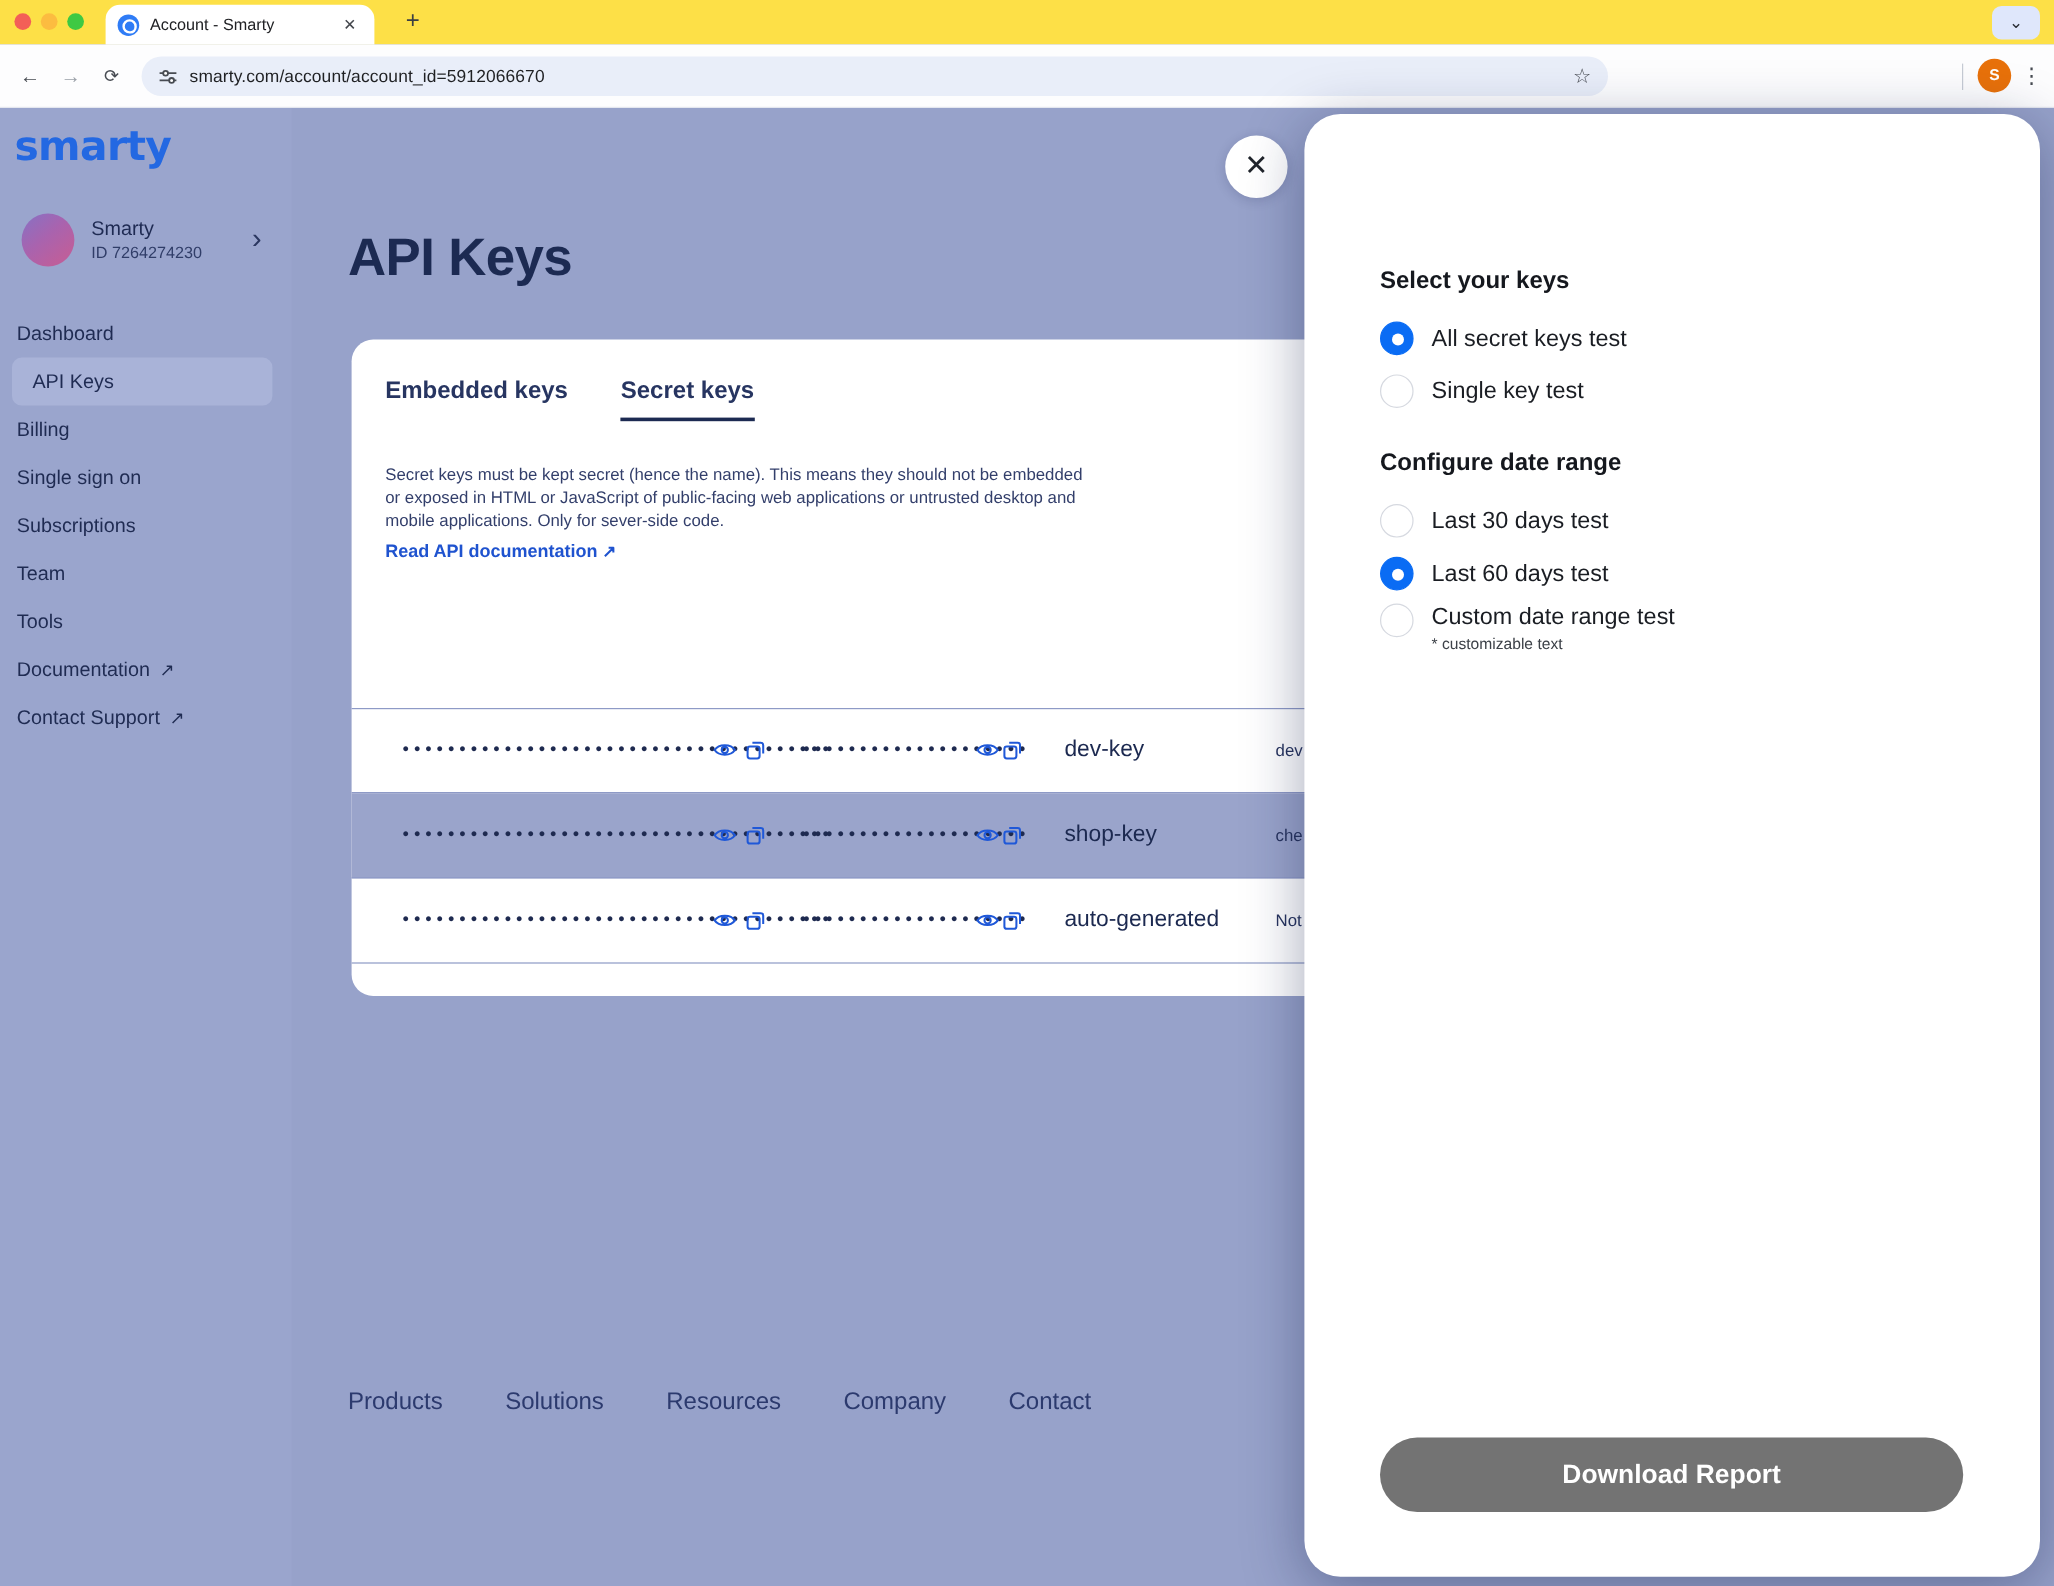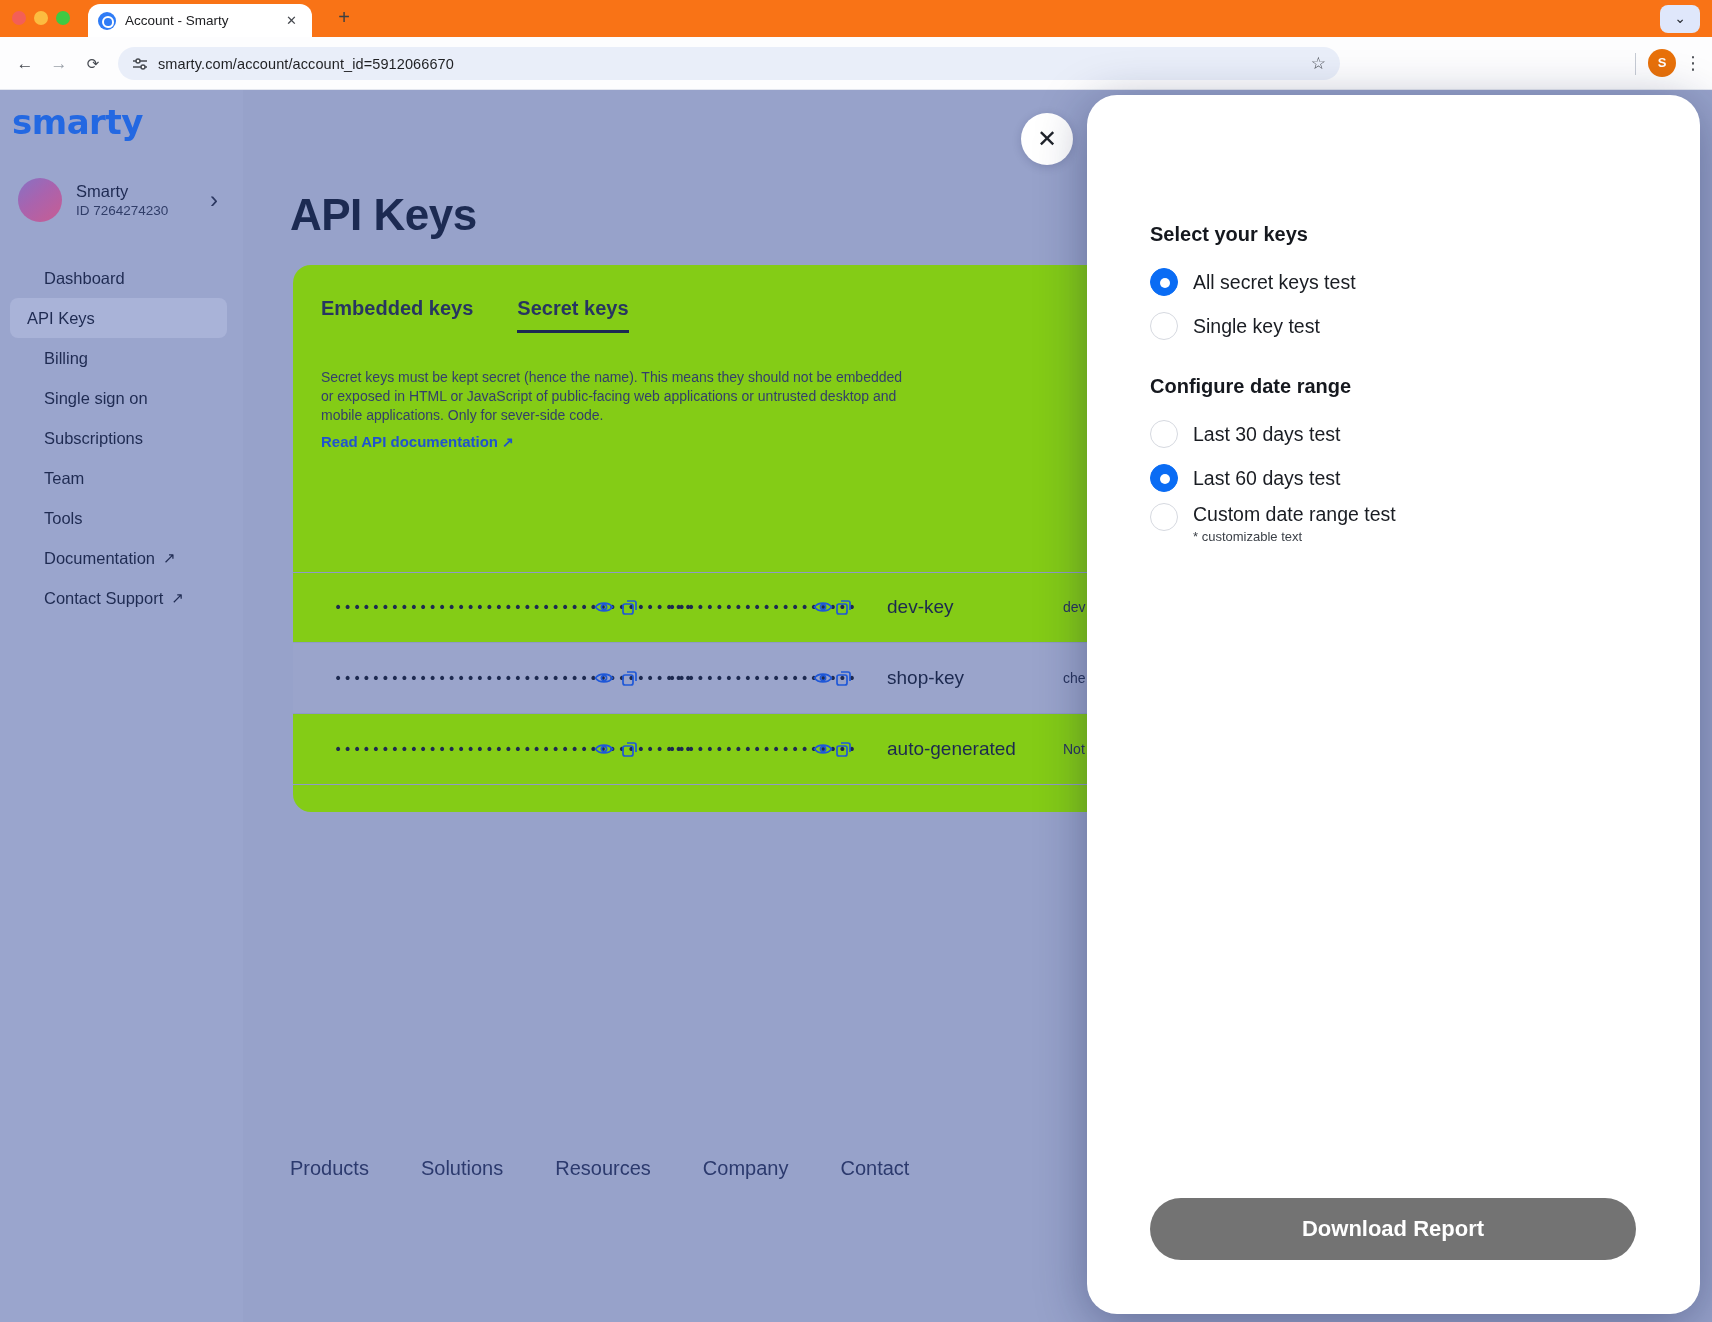--- a/index.html
+++ b/index.html
@@ -1,20 +1,20 @@
 <!DOCTYPE html>
 <html><head>
 <meta charset="utf-8">
 <style>
   * { margin:0; padding:0; box-sizing:border-box; }
   html,body { width:1712px; height:1322px; overflow:hidden; }
   body { font-family:"Liberation Sans", sans-serif; background:#97a2ca; position:relative; }
 
   
-  .tabstrip { position:absolute; left:0; top:0; width:1712px; height:37px; background:#f97316; }
+  .tabstrip { position:absolute; left:0; top:0; width:1712px; height:37px; background:#fde047; }
   .traffic { position:absolute; top:11px; width:14px; height:14px; border-radius:50%; }
   .tl-red { left:12px; background:#f35f57; }
   .tl-yellow { left:34px; background:#fcbc40; }
   .tl-green { left:56px; background:#3ec943; }
   .tab { position:absolute; left:88px; top:4px; width:224px; height:33px; background:#ffffff;
          border-radius:12px 12px 0 0; display:flex; align-items:center; padding:0 10px; }
   .favicon { width:18px; height:18px; border-radius:50%; background:#2f7cf6; position:relative; flex:0 0 18px; }
   .favicon::after { content:""; position:absolute; left:4px; top:4px; width:8px; height:8px;
          border:2.5px solid #fff; border-radius:50% 50% 45% 50%; }
   .tab-title { font-size:13.5px; color:#202124; margin-left:9px; flex:1; white-space:nowrap; overflow:hidden; }
@@ -48,29 +48,29 @@
   .account { position:absolute; left:10px; top:82px; width:220px; height:56px; display:flex; align-items:center; }
   .acct-avatar { width:44px; height:44px; border-radius:50%; flex:0 0 44px; margin-left:8px;
           background:radial-gradient(circle at 30% 25%, #8f74c4 0 28%, #b express 0), 
                      linear-gradient(140deg,#8f74c4 10%,#b65fa5 55%,#b5559a 90%); 
           background:linear-gradient(140deg,#8a70c2 5%,#a963ae 45%,#bd5f9c 80%); }
   .acct-meta { margin-left:14px; }
   .acct-name { font-size:16.5px; color:#1e2a52; font-weight:500; }
   .acct-id { font-size:13.5px; color:#303d68; margin-top:2px; }
   .acct-chevron { margin-left:auto; margin-right:12px; font-size:24px; color:#2b3760; line-height:20px; }
   .nav { position:absolute; left:0; top:168px; width:243px; }
-  .nav-item { position:relative; height:40px; display:flex; align-items:center; padding-left:44px;
+  .nav-item { position:relative; height:40px; display:flex; align-items:center; padding-left:14px;
           font-size:16.5px; color:#1f2b52; }
   .nav-item.active { background:#a9b3d8; border-radius:8px; margin:0 16px 0 10px; padding-left:17px; }
   .ext-ic { margin-left:8px; font-size:15px; color:#1f2b52; }
 
   .main { position:absolute; left:243px; top:0; width:1469px; height:1232px; }
   .page-title { position:absolute; left:47px; top:100px; font-size:44px; font-weight:700; color:#1c2a52;
           letter-spacing:-.5px; }
-  .card { position:absolute; left:50px; top:175px; width:1240px; height:547px; background:#84cc16; border-radius:18px; }
+  .card { position:absolute; left:50px; top:193px; width:1240px; height:547px; background:#ffffff; border-radius:18px; }
   .tabs { position:absolute; left:28px; top:32px; display:flex; gap:44px; }
   .ctab { font-size:20px; font-weight:600; color:#273561; padding-bottom:10px; }
   .ctab.active { border-bottom:3px solid #1c2a52; }
   .card-desc { position:absolute; left:28px; top:103px; width:585px; font-size:14px; line-height:19px; color:#333f6b; }
   .doc-link { position:absolute; left:28px; top:168px; font-size:15px; font-weight:600; color:#1f53cf; }
   .doc-link .ext-ic { color:#1f53cf; font-size:14px; margin-left:4px; }
 
   .thead { position:absolute; left:0; top:236px; width:100%; height:70px; }
   .th { position:absolute; font-size:13.5px; font-weight:600; color:#25325c; top:26px; }
   .c-authid { left:41px; } .c-token { left:372px; } .c-name { left:594px; } .c-desc { left:770px; }

